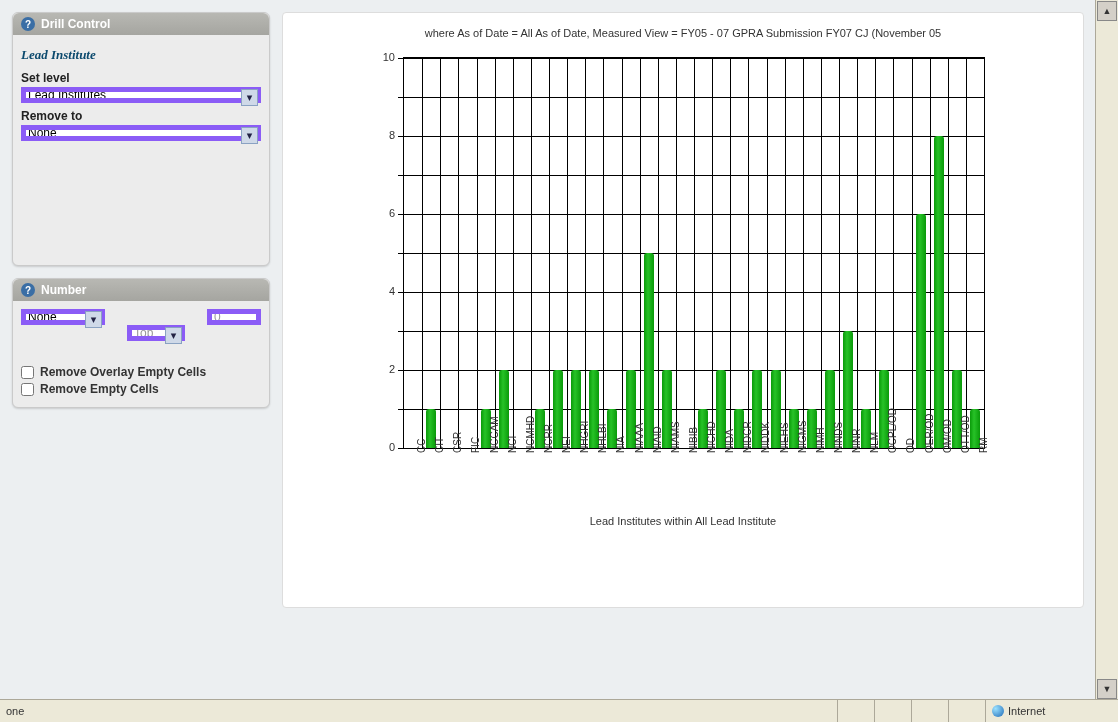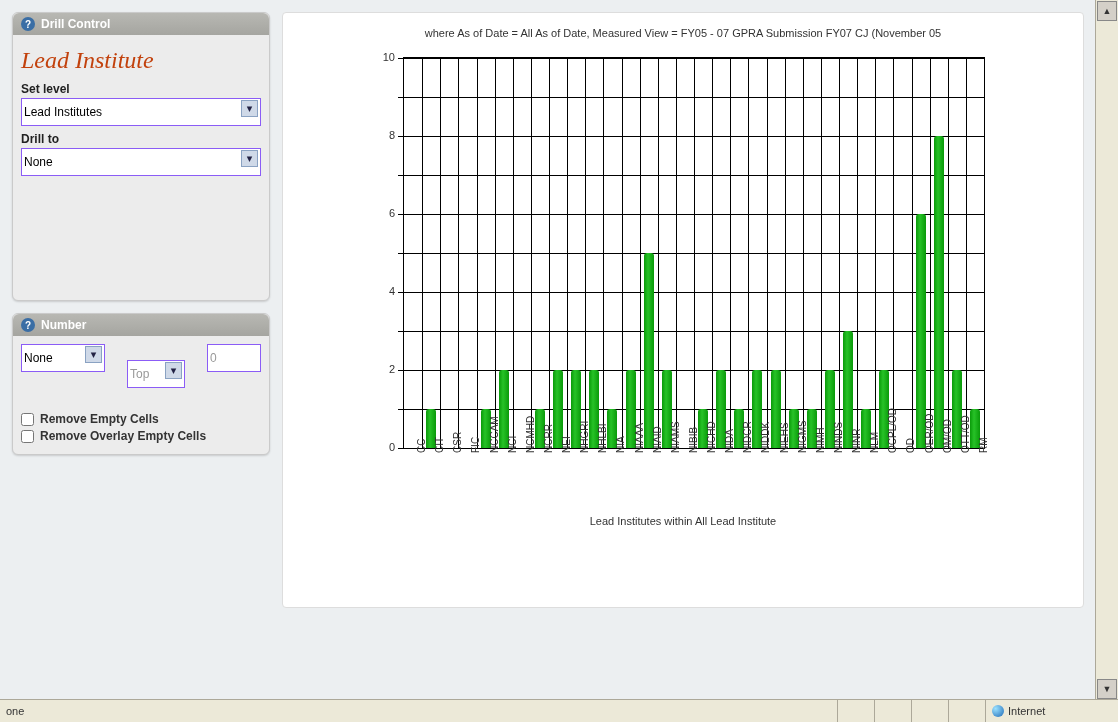--- a/index.html
+++ b/index.html
@@ -6,23 +6,23 @@
 .outer-frame{background:#eceff1;width:1096px;height:700px;position:relative;border-right:1px solid #ccc;border-bottom:1px solid #ccc}
 .top-strip{background:#9b9b98;height:32px;padding-top:28px;padding-left:14px;display:flex;gap:2px}
 .tab{border-radius:6px 6px 0 0;padding:5px 18px;font-weight:bold;font-size:12px;color:#fff;background:linear-gradient(#7f7f7c,#6c6c68);box-shadow:0 1px 1px rgba(0,0,0,.2);cursor:pointer}
 .tab.active{background:linear-gradient(#fff,#e5e5e5);color:#5a5a58}
 .workspace{display:flex;gap:12px;padding:12px;height:620px;box-sizing:border-box}
 .sidebar{width:258px;display:flex;flex-direction:column;gap:12px}
 .panel{background:#ececec;border:1px solid #cacaca;border-radius:6px;box-shadow:0 1px 2px rgba(0,0,0,.15)}
 .panel-head{background:linear-gradient(#b8b8b3,#a5a5a0);border-radius:6px 6px 0 0;color:#fff;font-weight:bold;padding:4px 8px;display:flex;align-items:center;gap:6px}
 .help-icon{display:inline-flex;align-items:center;justify-content:center;width:14px;height:14px;border-radius:50%;background:#3a6ea5;color:#fff;font-size:10px;font-weight:bold}
 .panel-body{padding:8px}
-.big-heading{font-family:Georgia,serif;font-style:italic;font-weight:normal;font-size:24px;color:#c2410c;margin:4px 0 8px}
+.big-heading{font-family:Georgia,serif;font-style:italic;font-weight:bold;font-size:13px;color:#0c4a6e;margin:4px 0 8px}
 .form-label{font-weight:bold;margin:4px 0 2px;display:block;color:#222}
-.form-select,.form-input{width:100%;box-sizing:border-box;font:inherit;border:1px solid #8b5cf6;background:#fff;padding:1px 2px;height:28px}
+.form-select,.form-input{width:100%;box-sizing:border-box;font:inherit;border:5px solid #8b5cf6;background:#fff;padding:1px 2px;height:16px}
 .form-input.small{width:54px}
 .form-select.small{width:58px}
 .select-wrap{position:relative;margin-bottom:6px}
 .select-wrap::after{content:"▾";position:absolute;right:3px;top:2px;font-size:11px;color:#224;background:#cfd9e8;width:15px;height:15px;display:flex;align-items:center;justify-content:center;border:1px solid #8aa2c2;pointer-events:none}
 .filter-row{display:flex;gap:6px;margin-bottom:8px}
 .checkbox-row{display:flex;align-items:center;gap:6px;margin:3px 0;font-weight:bold;color:#333}
 .checkbox-row input{margin:0}
 .chart-area{flex:1;background:#fff;border:1px solid #ddd;border-radius:4px;padding:14px 20px 24px;display:flex;flex-direction:column;align-items:center;overflow:auto}
 .chart-title{font-weight:bold;font-size:15px;color:#222;margin:8px 0 24px;text-align:center}
 .chart-sub{font-size:11px;color:#333;margin-bottom:18px;text-align:center}
@@ -59,21 +59,21 @@
           <span>Drill Control</span>
         </div>
         <div class="panel-body">
           <div class="big-heading">Lead Institute</div>
 
           <span class="form-label">Set level</span>
           <div class="select-wrap">
             <input class="form-select" readonly="" value="Lead Institutes" style="">
           </div>
 
-          <span class="form-label">Drill to</span>
+          <span class="form-label">Remove to</span>
           <div class="select-wrap">
             <input class="form-select" readonly="" value="None" style="">
           </div>
           <div style="height:110px"></div>
         </div>
       </div>
 
       <div class="panel">
         <div class="panel-head">
           <span class="help-icon">?</span>
@@ -84,25 +84,25 @@
             <div class="select-wrap" style="flex:1;margin:0">
               <input class="form-select" readonly="" value="None" style="">
             </div>
             <div class="select-wrap" style="width:58px;margin:16px">
               <input class="form-select small" style="color: rgb(153, 153, 153);" readonly="" disabled="" value="Top">
             </div>
             <input class="form-input small" style="color: rgb(153, 153, 153);" disabled="" value="0">
           </div>
           <label class="checkbox-row">
             <input type="checkbox" style="">
-            <span>Remove Empty Cells</span>
+            <span>Remove Overlay Empty Cells</span>
           </label>
           <label class="checkbox-row">
             <input type="checkbox" style="">
-            <span>Remove Overlay Empty Cells</span>
+            <span>Remove Empty Cells</span>
           </label>
         </div>
       </div>
 
     </div>
 
     <div class="chart-area">
       <div class="chart-sub">where As of Date = All As of Date,  Measured View = FY05 - 07 GPRA Submission FY07 CJ (November 05</div>
 
       <div class="plot-wrap">

